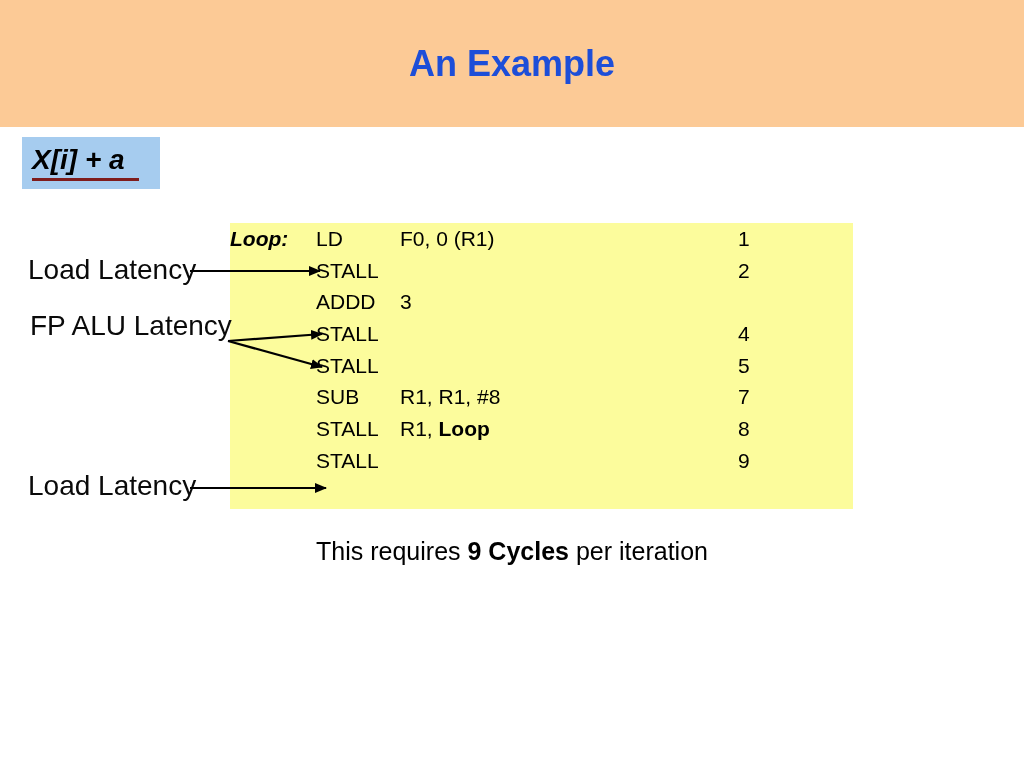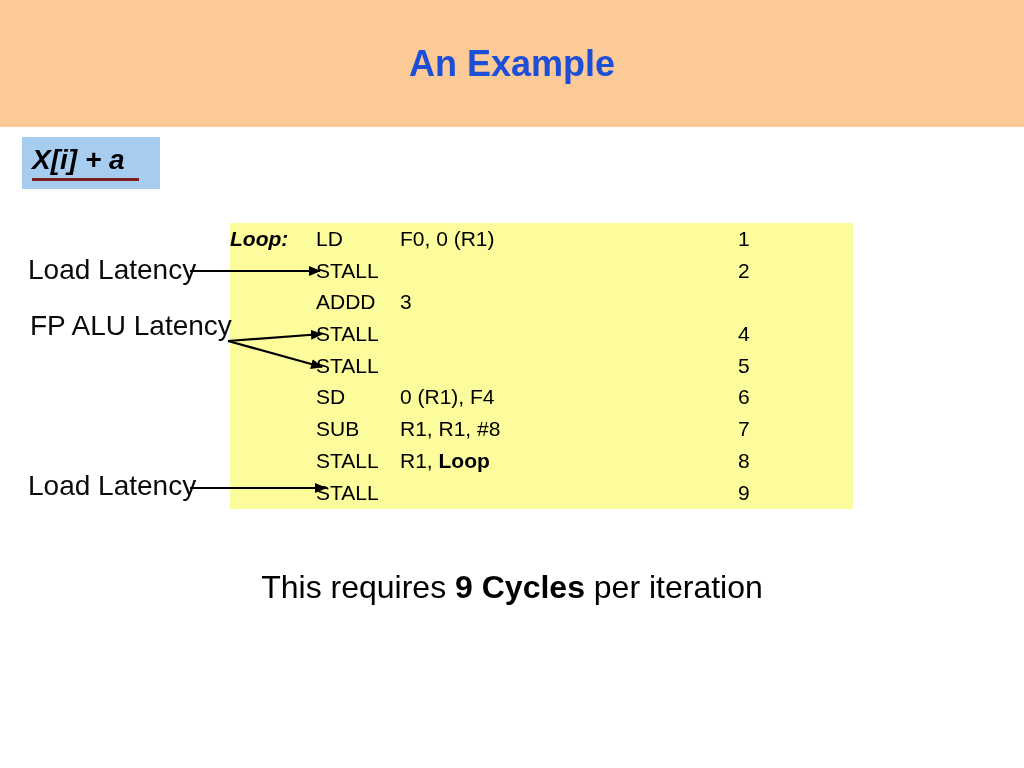--- a/index.html
+++ b/index.html
@@ -48,23 +48,22 @@
   .annot {
     position: absolute; font-size: 28px; line-height: 30px; color: #0a0a0a;
     white-space: nowrap;
   }
   #annot-load-top    { left: 28px; top: 255px; }
   #annot-fp-alu      { left: 30px; top: 311px; }
   #annot-load-bottom { left: 28px; top: 471px; }
 
   .caption {
     position: absolute; left: 0; top: 536px; width: 1024px;
-    text-align: center; font-size: 32px; line-height: 30px;
+    text-align: center; font-size: 25px; line-height: 30px;
     white-space: pre;
-    margin-top: 36px;
   }
 
   svg.arrows {
     position: absolute; left: 0; top: 0; width: 1024px; height: 768px;
     pointer-events: none;
   }
   svg.arrows line { stroke: #000; stroke-width: 2.2; }
 </style>
 </head>
 <body>
@@ -102,26 +101,20 @@
     <span class="col-cy">4</span>
   </div>
   <div class="code-row">
     <span class="col-label"></span>
     <span class="col-mn stall">STALL</span>
     <span class="col-op"></span>
     <span class="col-cy">5</span>
   </div>
   <div class="code-row">
     <span class="col-label"></span>
-    <span class="col-mn">SD</span>
-    <span class="col-op">0 (R1), F4</span>
-    <span class="col-cy">6</span>
-  </div>
-  <div class="code-row">
-    <span class="col-label"></span>
     <span class="col-mn">SUB</span>
     <span class="col-op">R1, R1, #8</span>
     <span class="col-cy">7</span>
   </div>
   <div class="code-row">
     <span class="col-label"></span>
     <span class="col-mn">STALL</span>
     <span class="col-op"><span>R1, </span><span class="em-bi">Loop</span></span>
     <span class="col-cy">8</span>
   </div>

